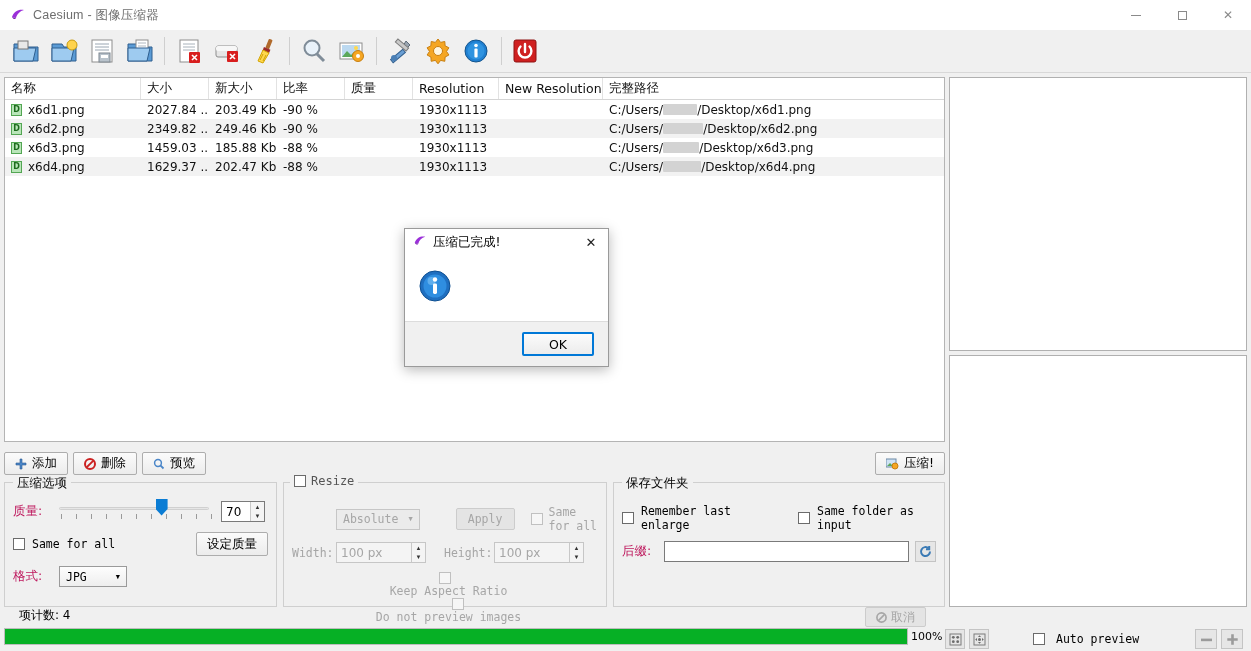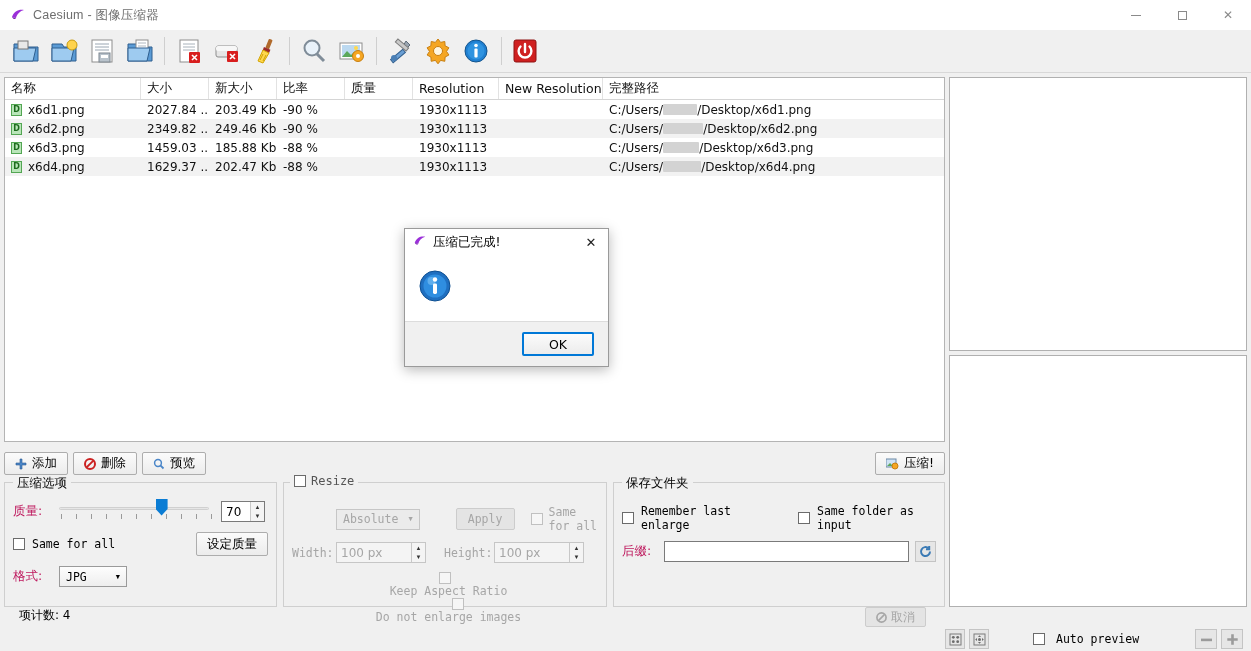--- a/index.html
+++ b/index.html
@@ -485,21 +485,21 @@
                   <b>▲</b>
                   <b>▼</b>
                 </span>
             </div>
           </div>
 
           <div class="row" style="margin-top:9px;flex-direction:column;">
             <span class="cb dis"></span>
             <span class="lblm dis" style="margin-left:7px;">Keep Aspect Ratio</span>
             <span class="cb dis" style="margin-left:25px;"></span>
-            <span class="lblm dis" style="margin-left:7px;">Do not enlarge images</span>
+            <span class="lblm dis" style="margin-left:7px;">Do not preview images</span>
           </div>
         </div>
 
         <div class="gbox p3">
           <span class="legend">保存文件夹</span>
 
 
           <div class="row" style="margin-top:9px;">
             <span class="cb"></span>
             <span class="lblm" style="margin-left:7px;">Remember last enlarge</span>
@@ -533,20 +533,26 @@
     <div class="bottom-left">
       <div class="statusbar">
         <span class="status-text">项计数: 4</span>
         <div class="btn-dis" style="margin-left:auto;height:20px;gap:4px;display:flex;align-items:center;font-family:'DejaVu Sans',sans-serif;font-size:12px;">
           <svg width="11" height="11" viewBox="0 0 12 12">
               <circle cx="6" cy="6" r="5" fill="none" stroke="#a6a6a6" stroke-width="1.8"></circle>
               <line x1="2.6" y1="9.4" x2="9.4" y2="2.6" stroke="#a6a6a6" stroke-width="1.8"></line>
             </svg>
           <span>取消</span>
         </div>
+      </div>
+      <div class="progress-row">
+        <div class="pbar">
+          <div class="pfill" id="pfill" style="width: 100%; background: rgb(6, 176, 37);"></div>
+        </div>
+        <span class="ppct">100%</span>
       </div>
     </div>
 
     <div class="bottom-right">
       <div style="height:20px;"></div>
       <div class="pv-tools">
         <div class="sqbtn">
           <svg width="13" height="13" viewBox="0 0 13 13">
             <rect x="1" y="1" width="11" height="11" fill="none" stroke="#7b7b7b"></rect>
             <circle cx="4.3" cy="4.3" r="1.4" fill="#6b6b6b"></circle>

